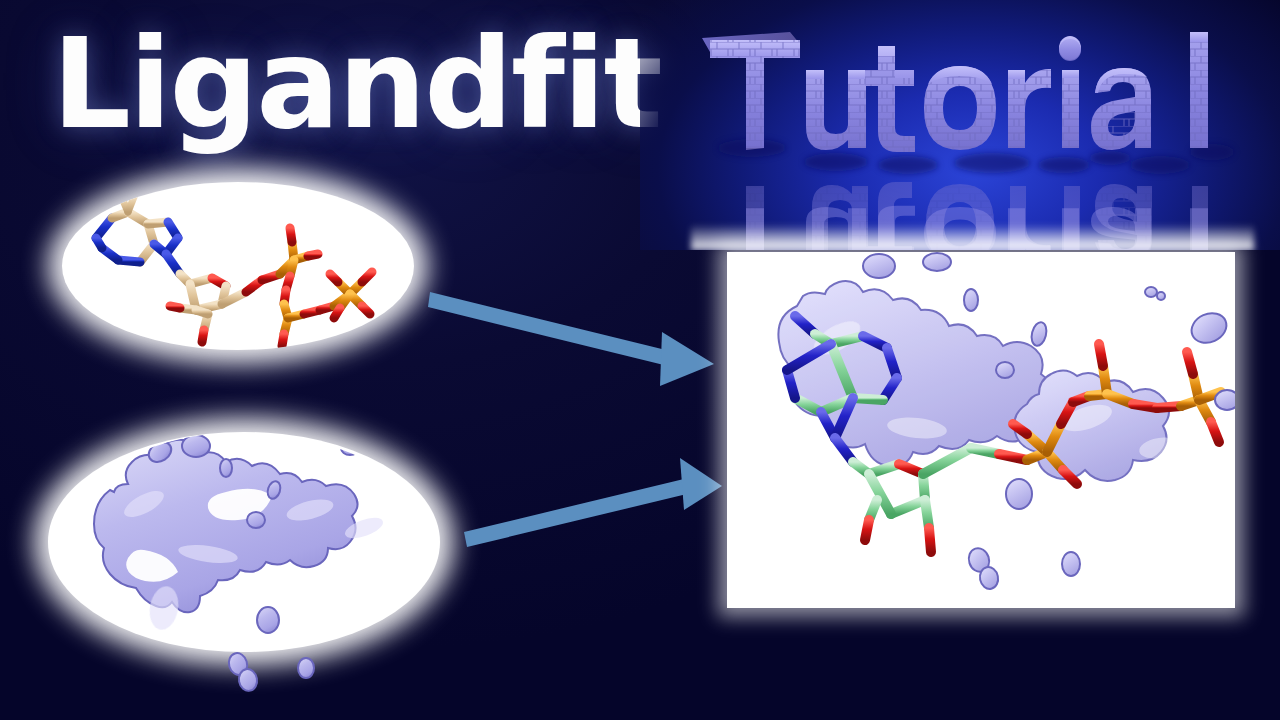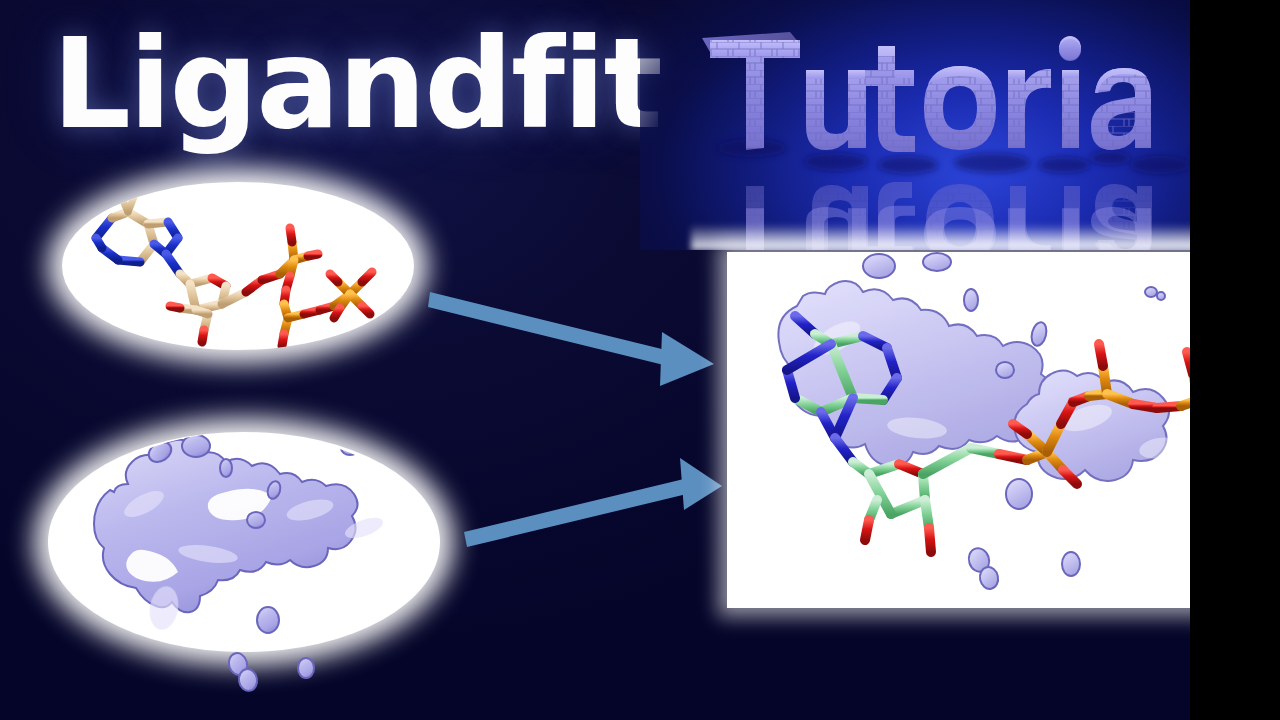--- a/index.html
+++ b/index.html
@@ -1,17 +1,17 @@
 <!DOCTYPE html>
 <html><head>
 <meta charset="utf-8">
 <style>
   html,body{margin:0;padding:0;background:#000;}
   #stage{
-    position:relative;width:1190px;height:720px;overflow:hidden;
+    position:relative;width:1280px;height:720px;overflow:hidden;
     font-family:"DejaVu Sans", sans-serif;
     background:
       radial-gradient(ellipse 700px 520px at 30% 18%, #111346 0%, #0a0a33 45%, #05052a 100%),
       #04042a;
   }
   
   #title{
     position:absolute;left:52px;top:22px;
     font-family:"DejaVu Sans", sans-serif;
     font-weight:700;font-size:124px;line-height:1;

